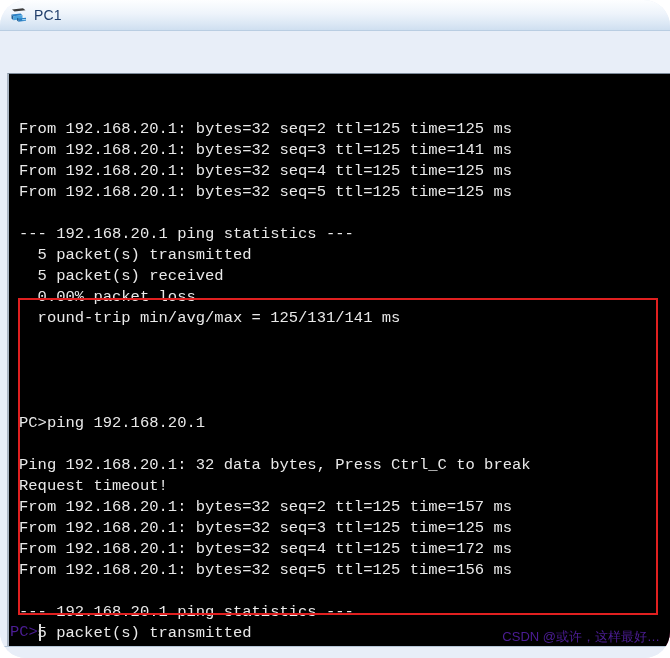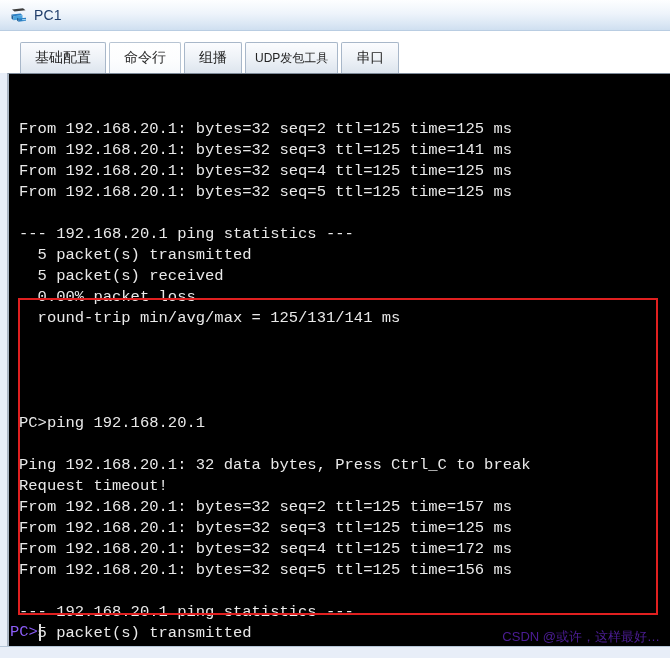--- a/index.html
+++ b/index.html
@@ -13,20 +13,21 @@
     overflow: hidden;
     font-family: "Liberation Sans", sans-serif;
   }
 
   #app-window {
     position: relative;
     width: 670px;
     height: 658px;
     background: #e8eef8;
     overflow: hidden;
+    border-radius: 26px;
   }
 
   
   #title-bar {
     position: absolute;
     left: 0; top: 0;
     width: 670px;
     height: 31px;
     background: linear-gradient(to bottom, #fdfeff 0%, #eef4fb 45%, #dce8f5 78%, #cfdff0 100%);
     border-bottom: 1px solid #b9cde2;
@@ -142,21 +143,21 @@
     left: 10px;
     top: 620px;
     height: 24px;
     display: flex;
     align-items: center;
     z-index: 5;
   }
   #prompt-text {
     font-family: "Liberation Mono", "DejaVu Sans Mono", monospace;
     font-size: 15.5px;
-    color: #8b5cf6;
+    color: #4c1d95;
     white-space: pre;
   }
   #prompt-cursor {
     display: inline-block;
     width: 2px;
     height: 17px;
     background: #dcdcdc;
     margin-left: 1px;
   }
 
@@ -204,37 +205,20 @@
         <path d="M2.5 8.5 L4.5 10.3 L4.5 14.2 L2.5 12.6 Z" fill="#1f5f95"></path>
         <path d="M4.5 10.3 L13.5 9.2 L13.5 13.2 L4.5 14.2 Z" fill="#4aa3dd"></path>
         <path d="M9.5 12.6 L17 11.7 L17 14.8 L9.5 15.7 Z" fill="#2a7fc4"></path>
         <path d="M9.5 12.6 L9.5 15.7 L8 14.6 L8 11.8 Z" fill="#1f5f95"></path>
         <rect x="13.2" y="13.0" width="3.6" height="1.2" fill="#9ed4f2"></rect>
       </svg>
     </span>
     <span id="title-text">PC1</span>
   </div>
 
-  <div id="tab-strip">
-    <div class="tab">
-      <span>基础配置</span>
-    </div>
-    <div class="tab selected">
-      <span>命令行</span>
-    </div>
-    <div class="tab">
-      <span>组播</span>
-    </div>
-    <div class="tab small">
-      <span>UDP发包工具</span>
-    </div>
-    <div class="tab">
-      <span>串口</span>
-    </div>
-  </div>
 
   <div id="left-gutter"></div>
 
   <div id="terminal-frame">
     <div id="terminal">
       <div id="term-top"><div class="term-line">From 192.168.20.1: bytes=32 seq=2 ttl=125 time=125 ms</div><div class="term-line">From 192.168.20.1: bytes=32 seq=3 ttl=125 time=141 ms</div><div class="term-line">From 192.168.20.1: bytes=32 seq=4 ttl=125 time=125 ms</div><div class="term-line">From 192.168.20.1: bytes=32 seq=5 ttl=125 time=125 ms</div><div class="term-line blank"></div><div class="term-line">--- 192.168.20.1 ping statistics ---</div><div class="term-line">  5 packet(s) transmitted</div><div class="term-line">  5 packet(s) received</div><div class="term-line">  0.00% packet loss</div><div class="term-line">  round-trip min/avg/max = 125/131/141 ms</div><div class="term-line blank"></div></div>
       <div id="term-highlighted"><div class="term-line blank"></div><div class="term-line">PC&gt;ping 192.168.20.1</div><div class="term-line blank"></div><div class="term-line">Ping 192.168.20.1: 32 data bytes, Press Ctrl_C to break</div><div class="term-line">Request timeout!</div><div class="term-line">From 192.168.20.1: bytes=32 seq=2 ttl=125 time=157 ms</div><div class="term-line">From 192.168.20.1: bytes=32 seq=3 ttl=125 time=125 ms</div><div class="term-line">From 192.168.20.1: bytes=32 seq=4 ttl=125 time=172 ms</div><div class="term-line">From 192.168.20.1: bytes=32 seq=5 ttl=125 time=156 ms</div><div class="term-line blank"></div><div class="term-line">--- 192.168.20.1 ping statistics ---</div><div class="term-line">  5 packet(s) transmitted</div><div class="term-line">  4 packet(s) received</div></div>
     </div>
   </div>
 

